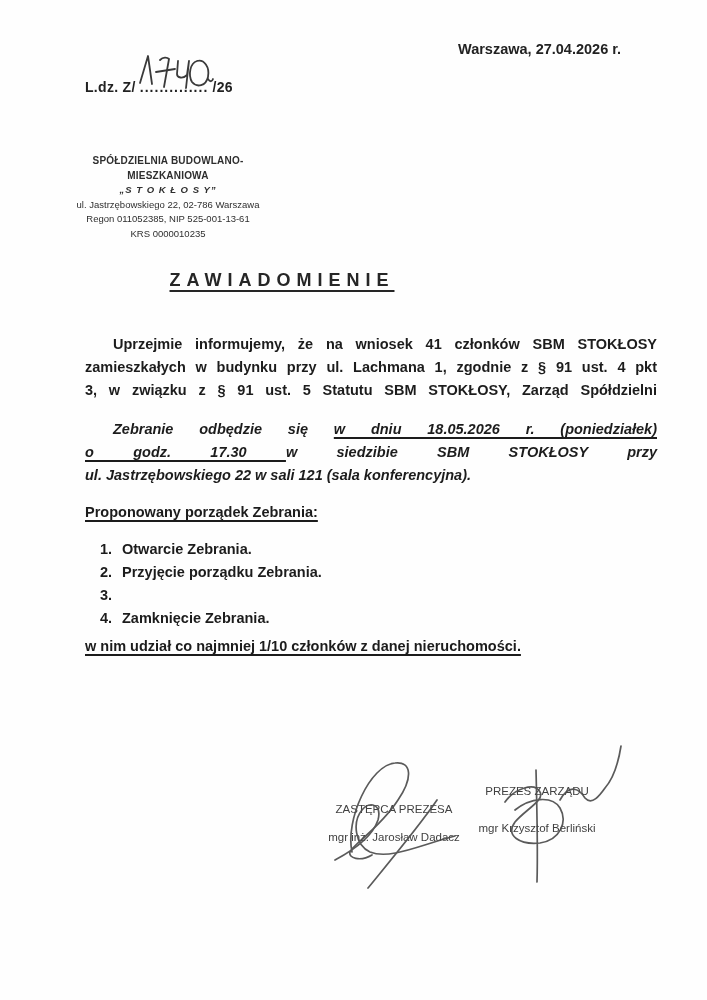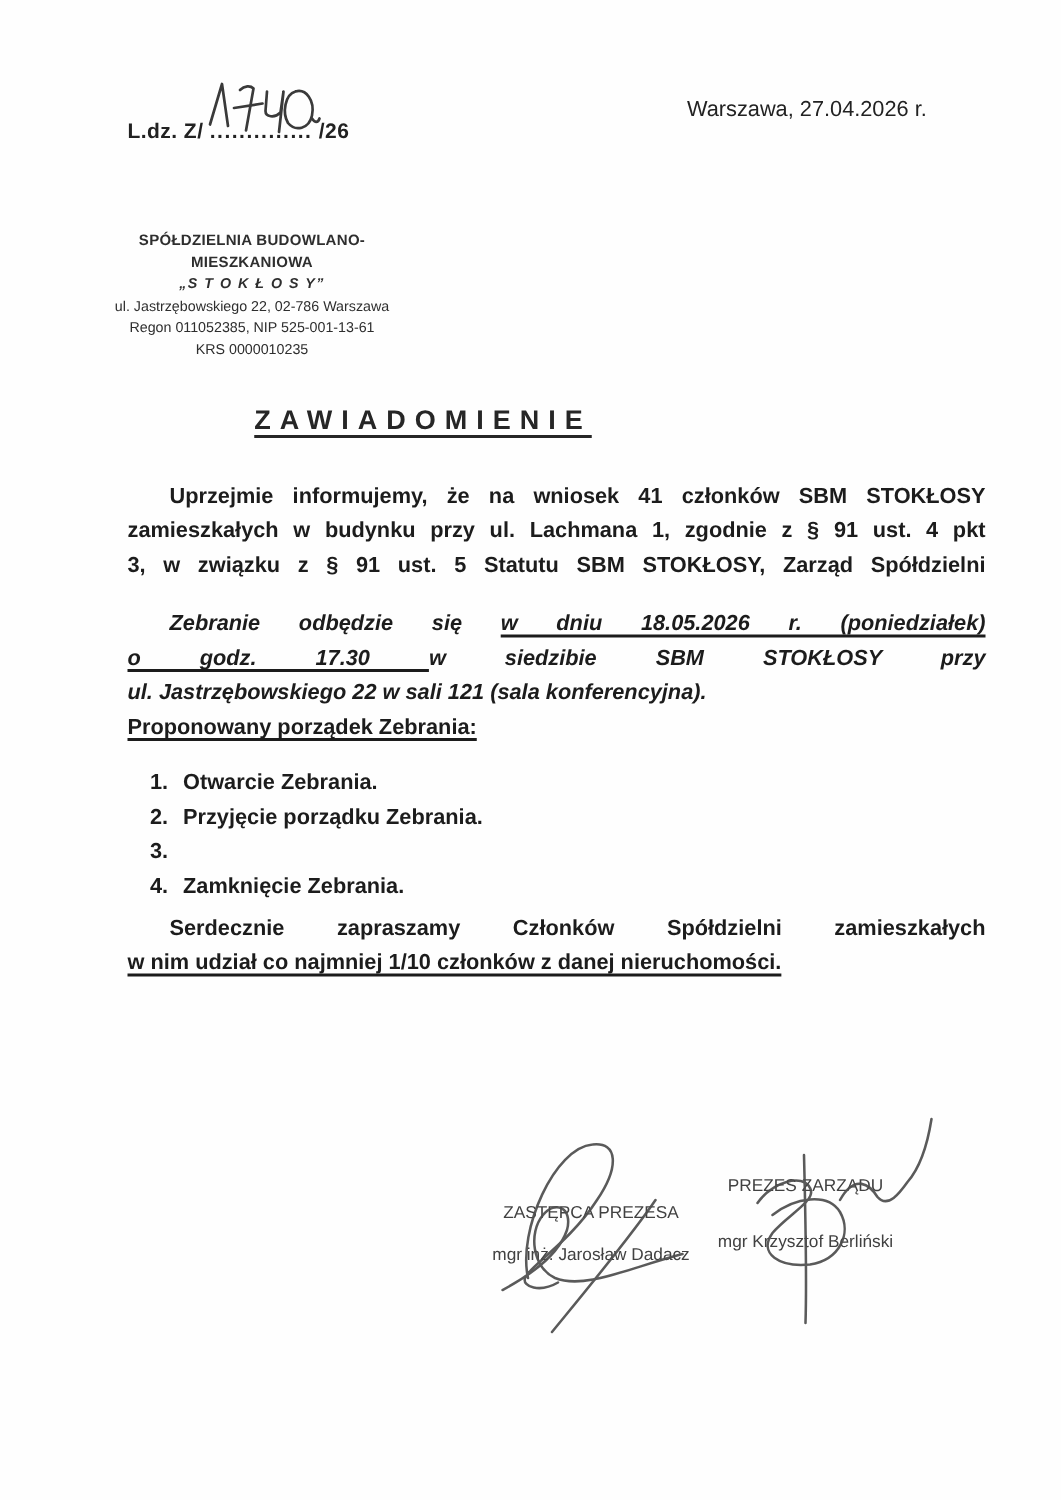--- a/index.html
+++ b/index.html
@@ -13,22 +13,22 @@
     overflow:hidden;
   }
   
   .ref-line{
     position:absolute;left:85px;top:79px;
     font-size:14px;font-weight:bold;letter-spacing:.3px;color:#222;
   }
   .ref-dots{letter-spacing:1px;}
   .handwriting{position:absolute;left:133px;top:48px;}
   .place-date{
-    position:absolute;left:458px;top:65px;
-    font-size:14.5px;font-weight:normal;color:#222;
+    position:absolute;left:458px;top:41px;
+    font-size:14.5px;font-weight:bold;color:#222;
   }
   
   .letterhead{
     position:absolute;left:62px;top:154px;width:212px;
     text-align:center;color:#2e2e2e;
     font-size:9.5px;line-height:14.5px;
   }
   .letterhead .lh1{font-weight:bold;font-size:10px;letter-spacing:.2px;}
   .letterhead .lh2{font-weight:bold;font-style:italic;letter-spacing:1px;}
   
@@ -87,50 +87,49 @@
     <div>ul. Jastrzębowskiego 22, 02-786 Warszawa</div>
     <div>Regon 011052385, NIP 525-001-13-61</div>
     <div>KRS 0000010235</div>
   </div>
 
   <div class="title-wrap">
     <span>ZAWIADOMIENIE</span>
   </div>
 
   <div class="body" id="body-content">
-      <div style="margin-top: 4px;">
+      <div style="margin-top: 17px;">
         <div class="line stretch indent"><span>Uprzejmie informujemy, że na wniosek 41 członków SBM STOKŁOSY</span></div>
         <div class="line stretch"><span>zamieszkałych w budynku przy ul. Lachmana 1, zgodnie z § 91 ust. 4 pkt</span></div>
         <div class="line stretch"><span>3, w związku z § 91 ust. 5 Statutu SBM STOKŁOSY, Zarząd Spółdzielni</span></div>
       </div>
       <div style="margin-top: 16px; font-style: italic;">
         <div class="line stretch indent"><span>Zebranie odbędzie się </span><span class="u">w dniu 18.05.2026 r. (poniedziałek)</span></div>
         <div class="line stretch"><span class="u">o godz. 17.30 </span><span>w siedzibie SBM STOKŁOSY przy</span></div>
         <div class="line"><span>ul. Jastrzębowskiego 22 w sali 121 (sala konferencyjna).</span></div>
       </div>
-      <div class="heading" style="margin-top: 0;"><span class="u">Proponowany porządek Zebrania:</span></div>
+      <div class="heading" style="margin-top: 14px;"><span class="u">Proponowany porządek Zebrania:</span></div>
       <div style="margin-top: 14px;">
         <div class="list-item">
           <span class="num">1.</span>
           <span>Otwarcie Zebrania.</span>
         </div>
         <div class="list-item">
           <span class="num">2.</span>
           <span>Przyjęcie porządku Zebrania.</span>
         </div>
         <div class="list-item">
           <span class="num">3.</span>
         </div>
         <div class="list-item">
           <span class="num">4.</span>
           <span>Zamknięcie Zebrania.</span>
         </div>
       </div>
       <div style="margin-top: 5px;">
-        <div class="line stretch indent"><span>Serdecznie zapraszamy Członków Spółdzielni zamieszkałych</span></div>
       </div>
       <div style="margin-top: 0px;">
         <div class="line"><span class="u">w nim udział co najmniej 1/10 członków z danej nieruchomości.</span></div>
       </div>
     </div>
 
   <div class="sig sig-left">
     <div class="sig-role">ZASTĘPCA PREZESA</div>
     <div class="sig-name">mgr inż. Jarosław Dadacz</div>
   </div>

